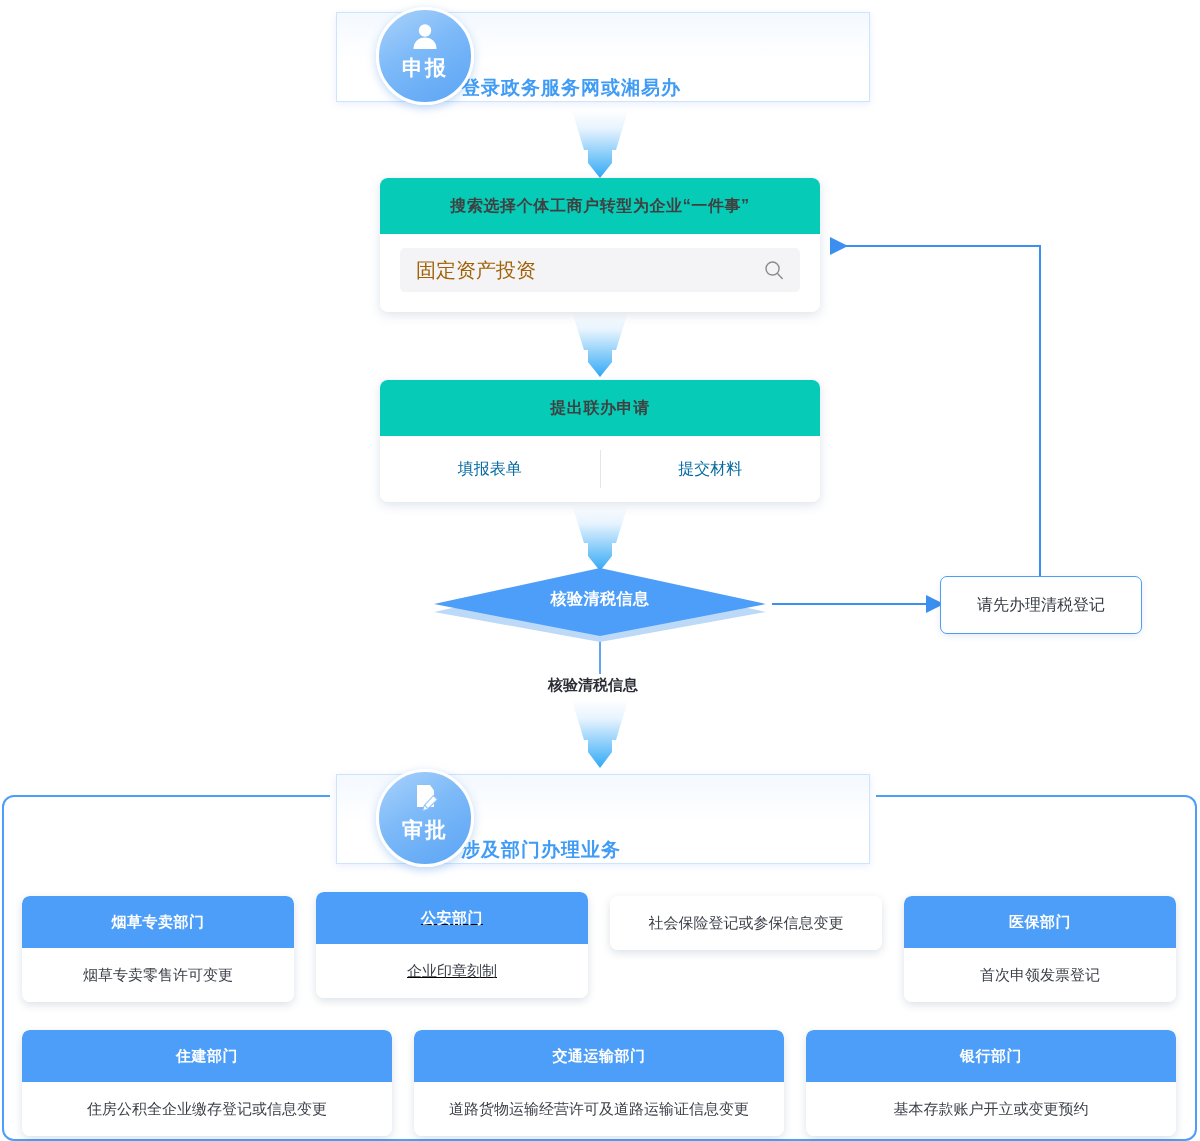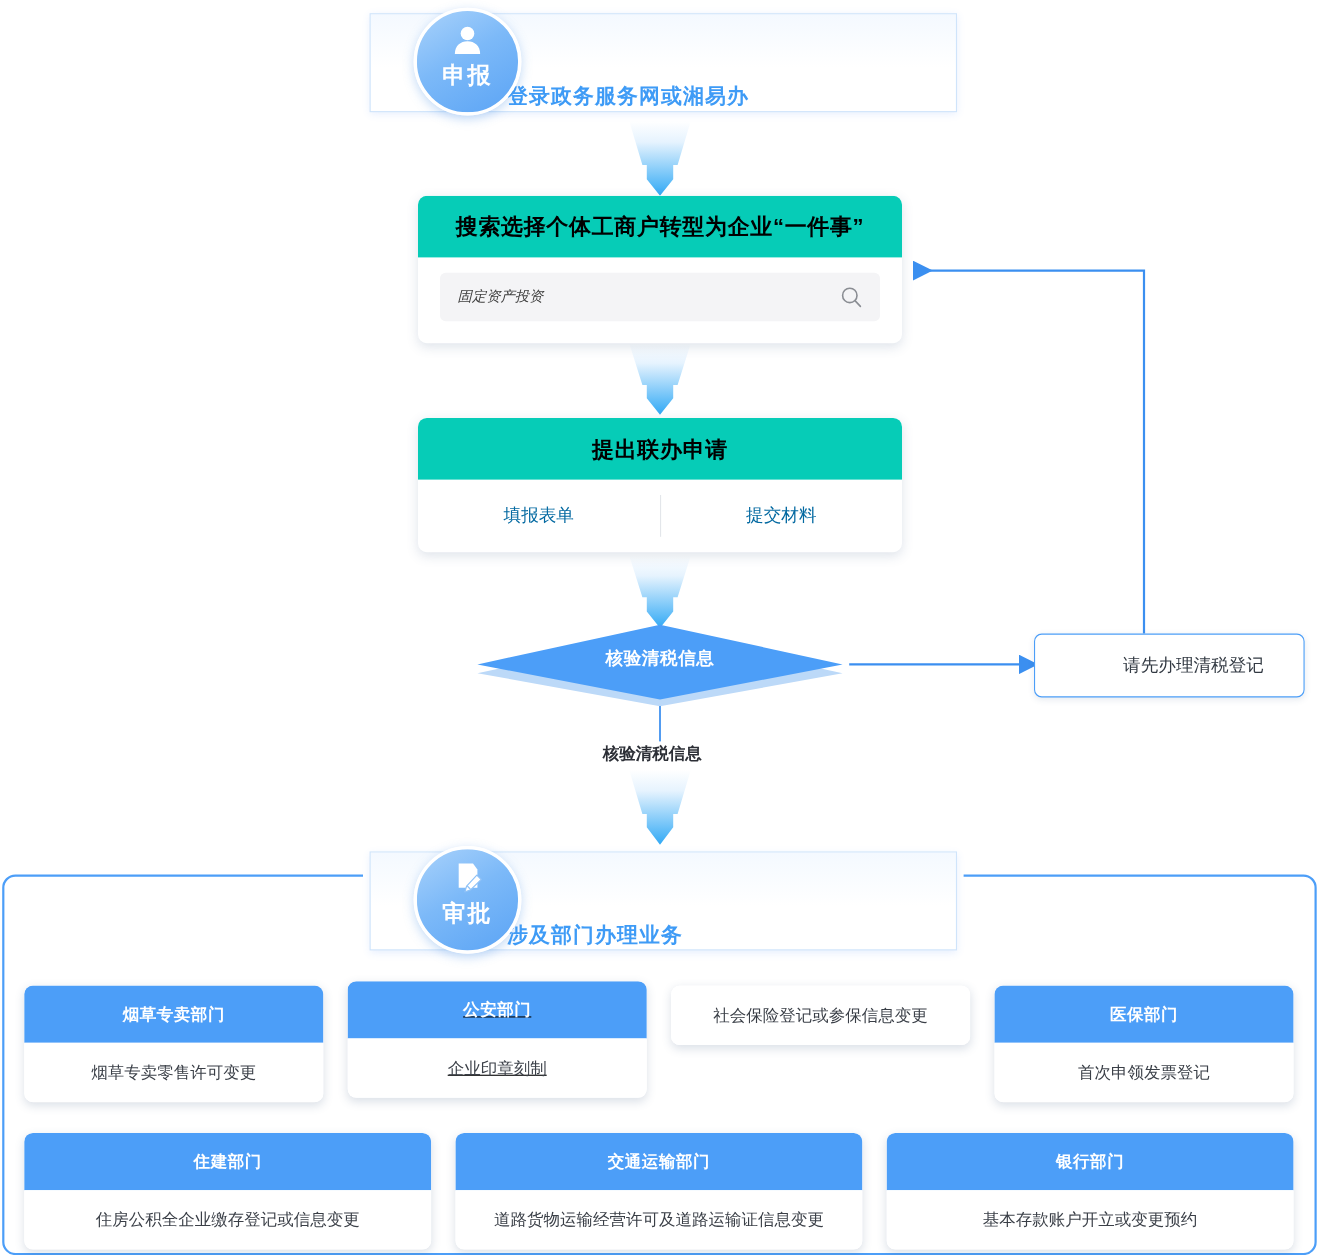--- a/index.html
+++ b/index.html
@@ -37,45 +37,44 @@
   .badge-txt{color:#ffffff;font-size:21px;font-weight:bold;letter-spacing:2px;margin-top:1px;}
 
   
   .card{
     position:absolute;border-radius:8px;background:#ffffff;
     box-shadow:0 3px 11px rgba(60,90,130,.17);
     overflow:hidden;
   }
   .card-head{
     height:56px;display:flex;align-items:center;justify-content:center;
-    color:#000000;font-size:20px;font-weight:bold;letter-spacing:.6px;
+    color:#404040;font-size:16px;font-weight:bold;letter-spacing:.6px;
   }
   .card-head.teal{background:#06ccb7;}
 
   
   .search-wrap{padding:14px 20px 20px 20px;}
   .search-box{
     height:44px;background:#f4f4f6;border-radius:5px;
     display:flex;align-items:center;padding:0 16px;
   }
-  .search-val{color:#404040;font-size:13px;flex:1;font-style:italic;}
+  .search-val{color:#a16207;font-size:20px;flex:1;}
   .mag{width:20px;height:20px;display:block;}
 
   
   .split{height:66px;display:flex;align-items:stretch;}
   .split-cell{flex:1;display:flex;align-items:center;justify-content:center;color:#0369a1;font-size:16px;}
   .split-div{width:1px;background:#e3e6ea;margin:14px 0;}
 
   
   .plainbox{
     position:absolute;background:#ffffff;border:1px solid #4c9ef8;border-radius:7px;
     display:flex;align-items:center;justify-content:center;
     color:#333a43;font-size:16px;
     box-shadow:0 2px 6px rgba(60,90,130,.12);
-    padding-left:44px;
   }
 
   
   .diamond-wrap{position:absolute;}
   .diamond-label{
     position:absolute;left:0;top:0;width:100%;height:100%;
     display:flex;align-items:center;justify-content:center;
     color:#ffffff;font-size:16px;font-weight:bold;letter-spacing:.5px;
     pointer-events:none;
   }

